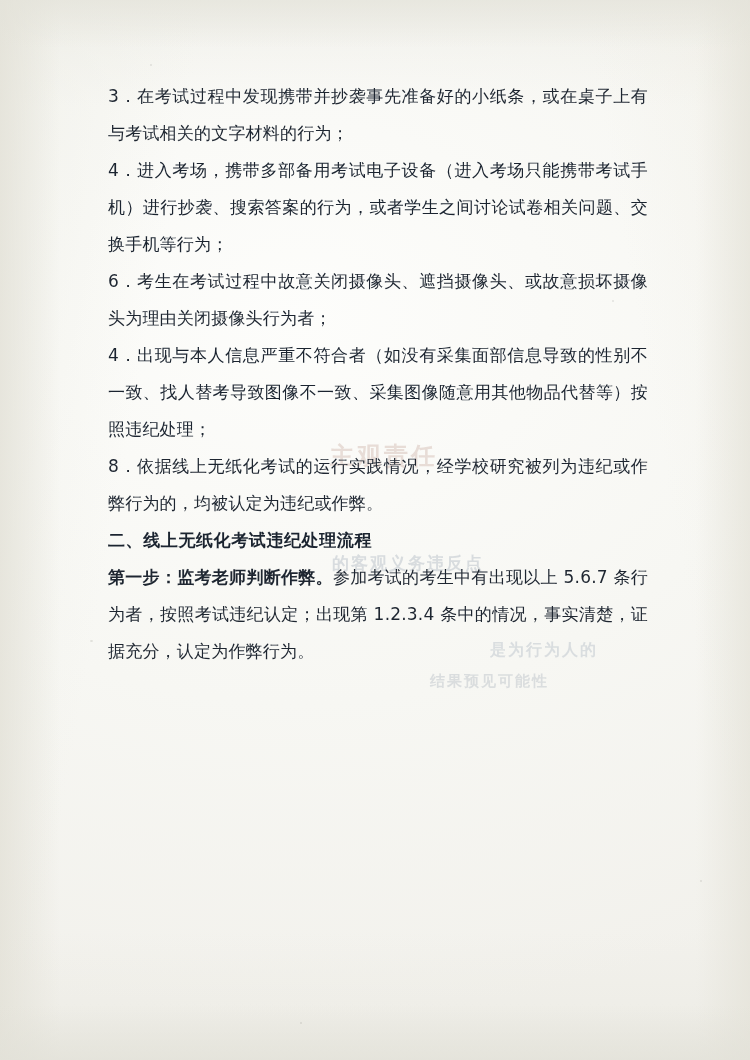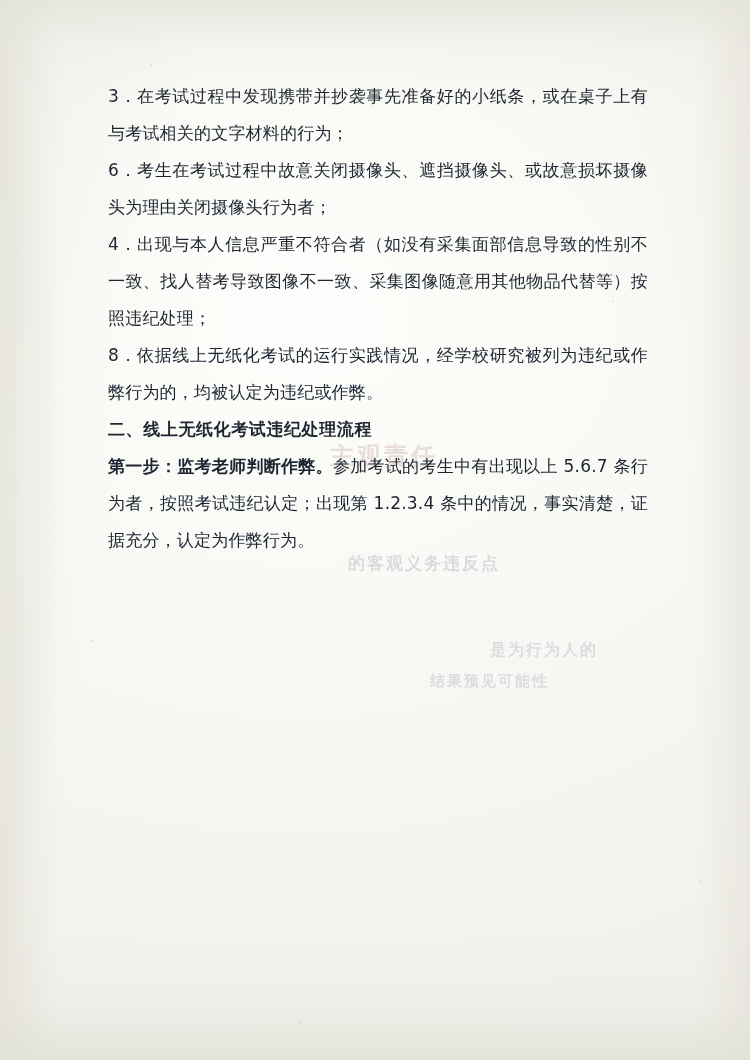--- a/index.html
+++ b/index.html
@@ -42,21 +42,21 @@
     font-family: "DejaVu Sans", "Liberation Sans", sans-serif;
     font-weight: bold;
     color: rgba(178, 150, 140, 0.30);
     letter-spacing: 3px;
     white-space: nowrap;
     pointer-events: none;
     user-select: none;
   }
   #ghost-1 { left: 118px; top: 228px; font-size: 31px; color: rgba(186,146,136,0.33); }
   #ghost-2 { left: 330px; top: 440px; font-size: 24px; color: rgba(188,152,140,0.30); }
-  #ghost-3 { left: 348px; top: 552px; font-size: 17px; color: rgba(150,160,175,0.33); letter-spacing: 2px;}
+  #ghost-3 { left: 332px; top: 552px; font-size: 17px; color: rgba(150,160,175,0.33); letter-spacing: 2px;}
   #ghost-4 { left: 490px; top: 640px; font-size: 16px; color: rgba(150,162,178,0.30); letter-spacing: 2px;}
   #ghost-5 { left: 430px; top: 672px; font-size: 15px; color: rgba(152,162,176,0.30); letter-spacing: 2px; text-align: right;}
 
   
   #text-column {
     position: absolute;
     left: 108px;
     top: 78px;
     width: 540px;
   }
@@ -120,20 +120,21 @@
 
   <div id="paper-tint"></div>
 
   <div class="ghost" id="ghost-2">主观责任</div>
   <div class="ghost" id="ghost-3">的客观义务违反点</div>
   <div class="ghost" id="ghost-4">是为行为人的</div>
   <div class="ghost" id="ghost-5">结果预见可能性</div>
 
   <div id="text-column">
     <p class="para indent">3．在考试过程中发现携带并抄袭事先准备好的小纸条，或在桌子上有与考试相关的文字材料的行为；</p>
+    <p class="para indent">4．进入考场，携带多部备用考试电子设备（进入考场只能携带考试手机）进行抄袭、搜索答案的行为，或者学生之间讨论试卷相关问题、交换手机等行为；</p>
     <p class="para indent">6．考生在考试过程中故意关闭摄像头、遮挡摄像头、或故意损坏摄像头为理由关闭摄像头行为者；</p>
     <p class="para indent">4．出现与本人信息严重不符合者（如没有采集面部信息导致的性别不一致、找人替考导致图像不一致、采集图像随意用其他物品代替等）按照违纪处理；</p>
     <p class="para indent">8．依据线上无纸化考试的运行实践情况，经学校研究被列为违纪或作弊行为的，均被认定为违纪或作弊。</p>
     <p class="para heading">二、线上无纸化考试违纪处理流程</p>
     <p class="para step"><b>第一步：监考老师判断作弊。</b>参加考试的考生中有出现以上 5.6.7 条行为者，按照考试违纪认定；出现第 1.2.3.4 条中的情况，事实清楚，证据充分，认定为作弊行为。</p>
   </div>
 
   <div id="edge-left"></div>
   <div id="edge-right"></div>
   <div id="edge-top"></div>

